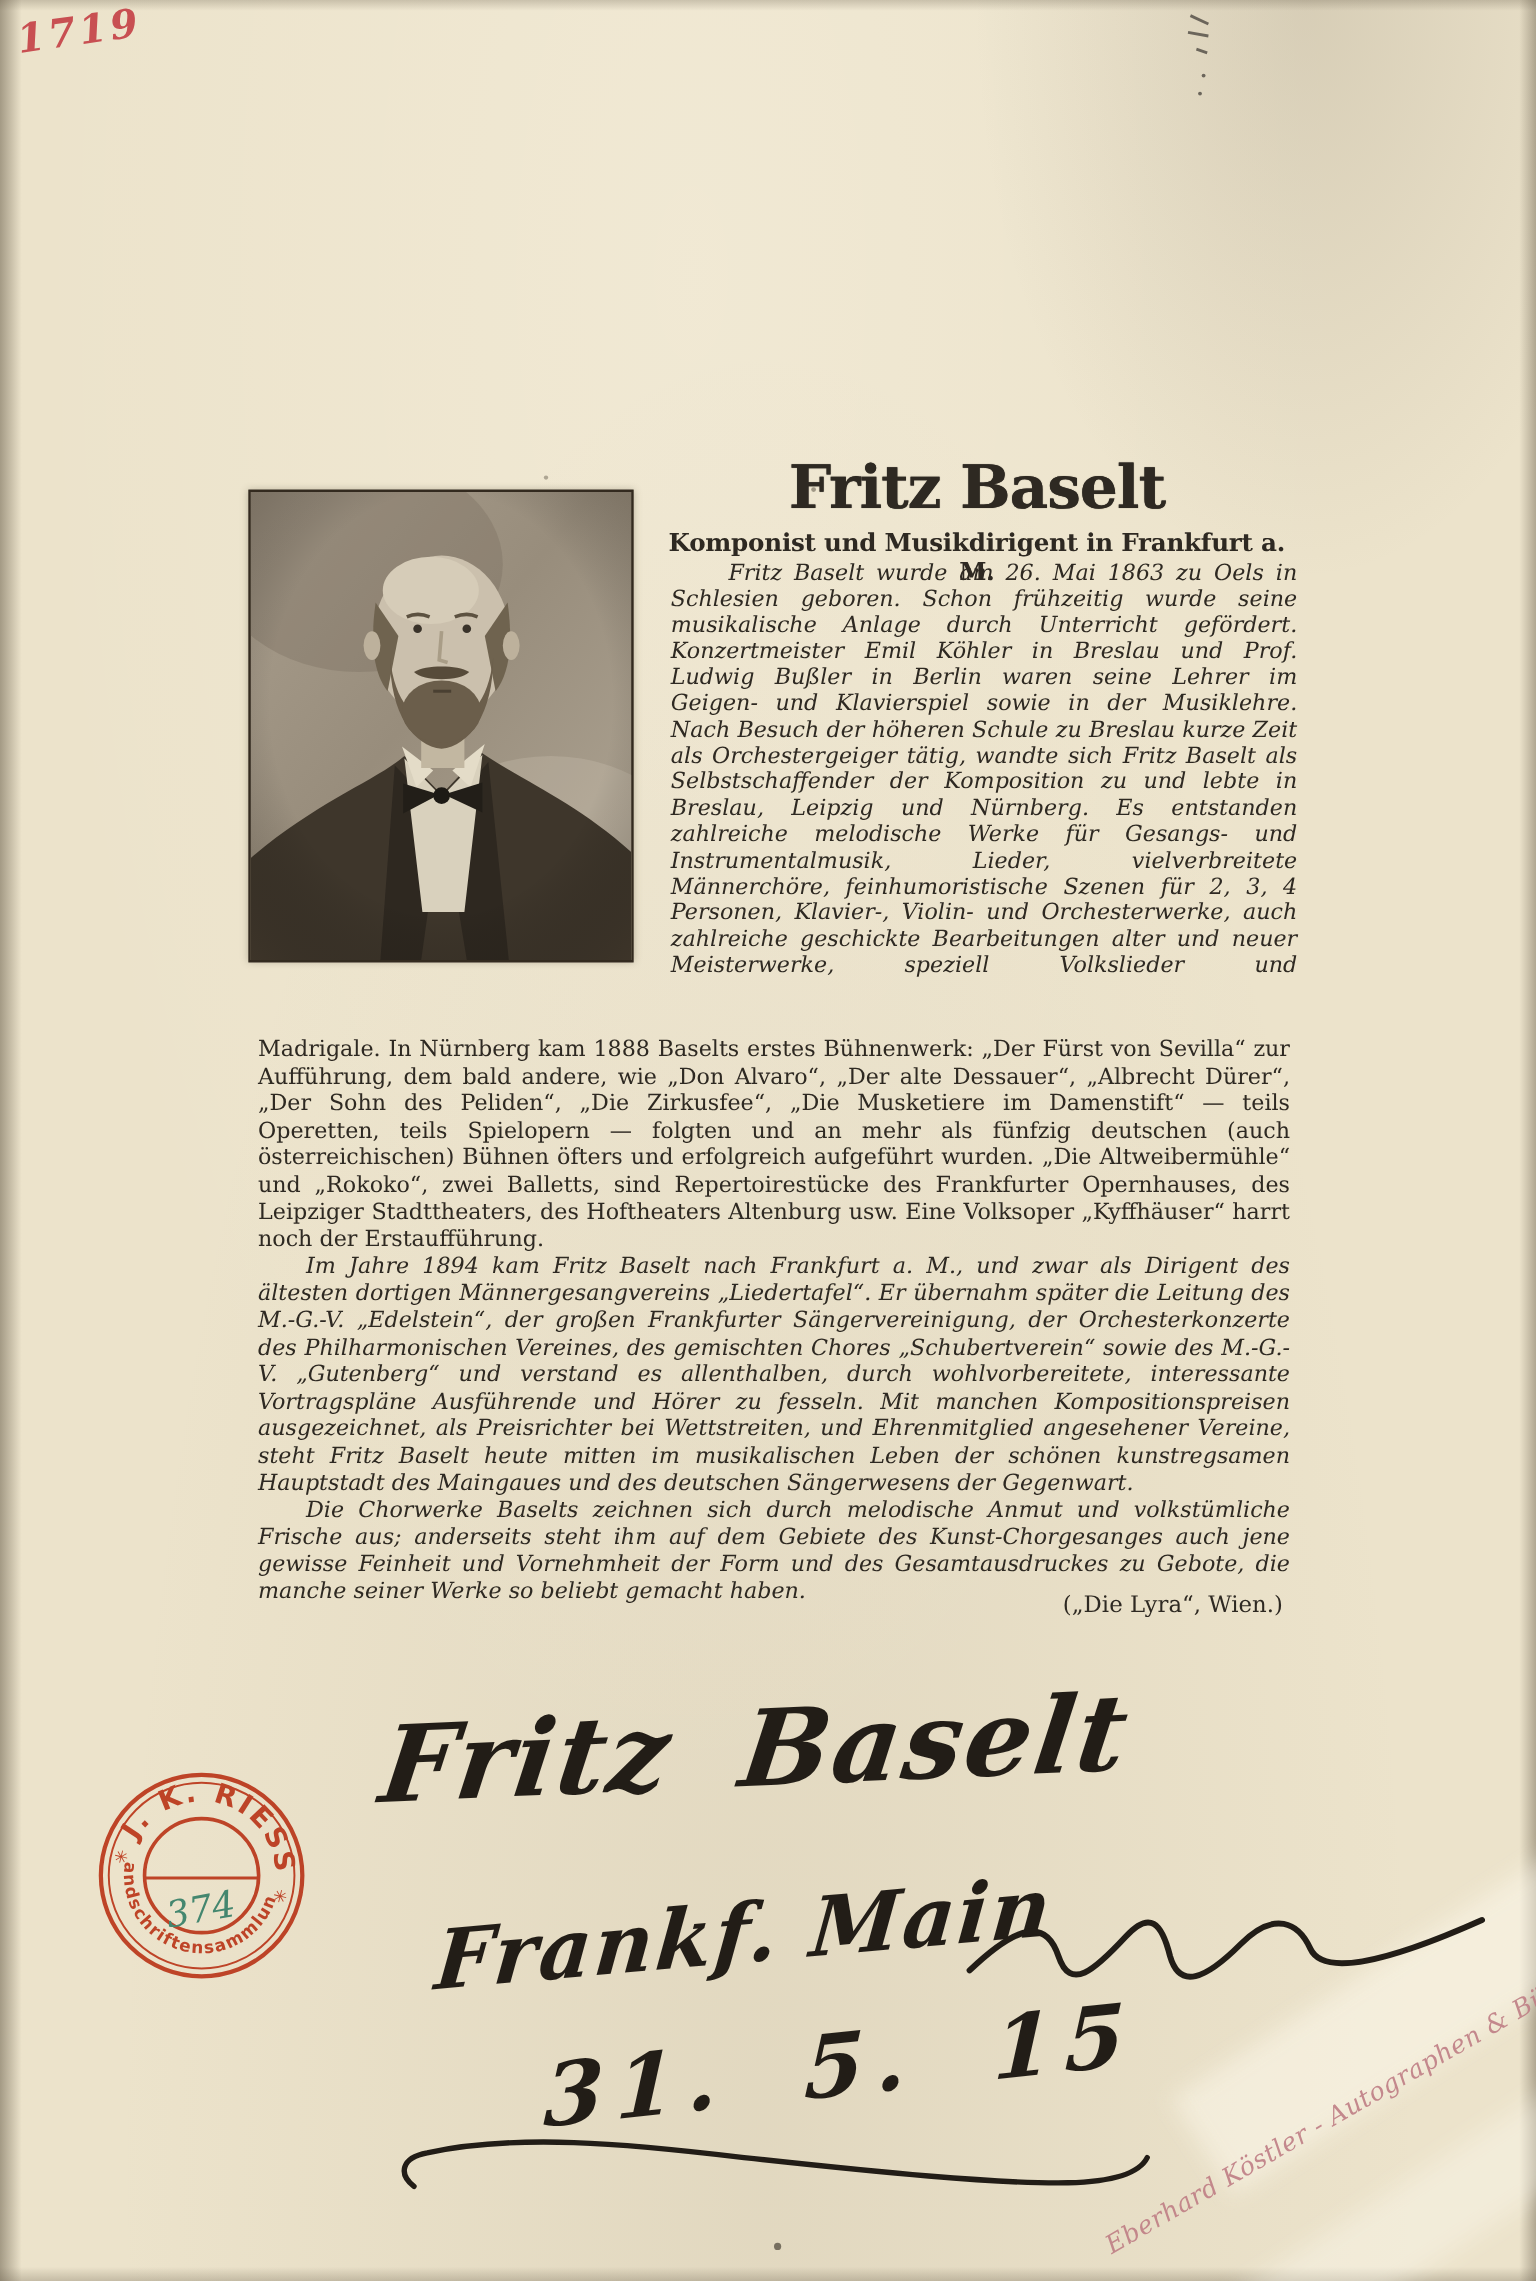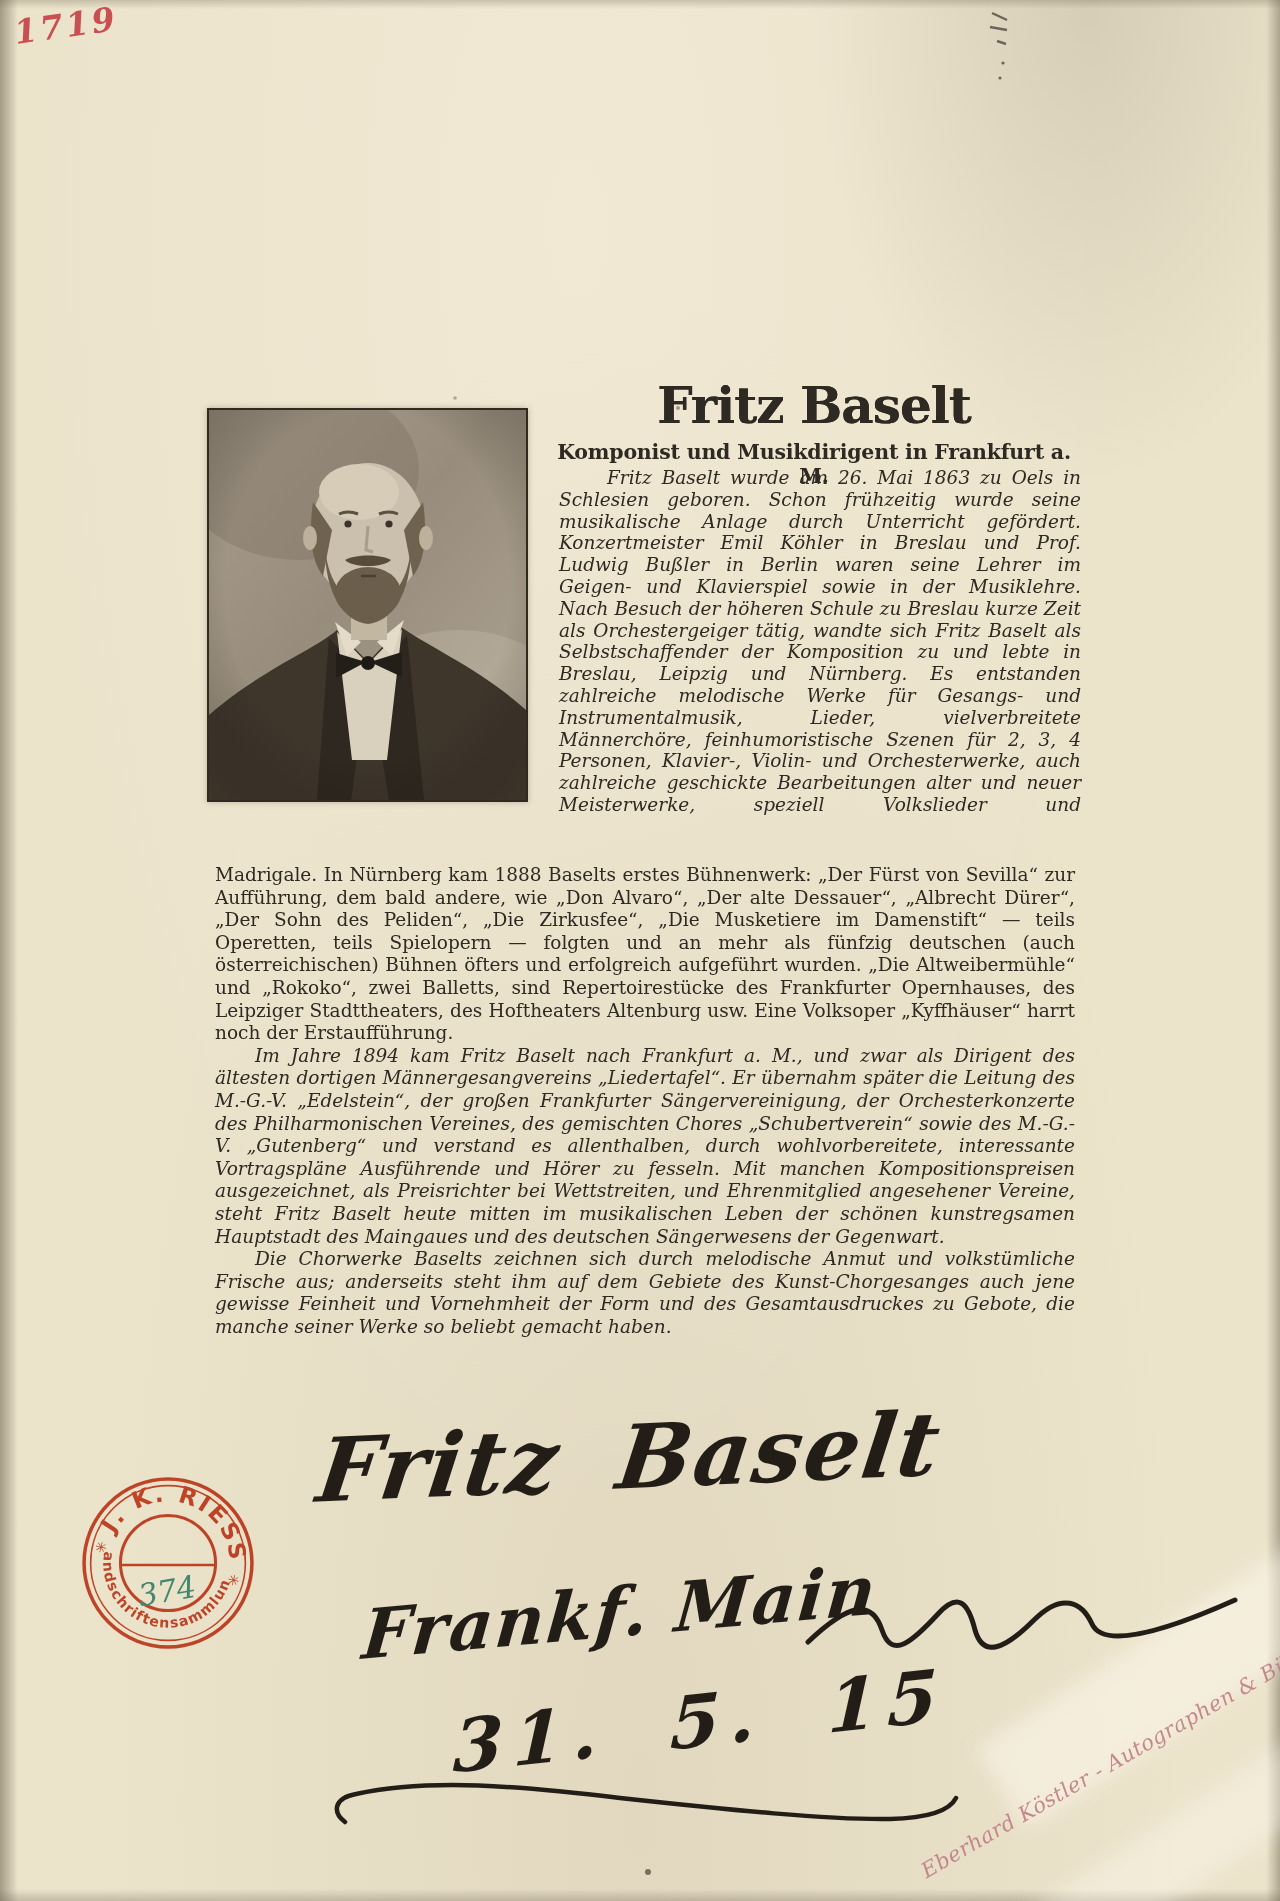--- a/index.html
+++ b/index.html
@@ -115,20 +115,21 @@
   </div>
 
   <div class="abs title">Fritz Baselt</div>
   <div class="abs subtitle">Komponist und Musikdirigent in Frankfurt a. M.</div>
   <div class="abs coltext">Fritz Baselt wurde am 26. Mai 1863 zu Oels in Schlesien geboren. Schon frühzeitig wurde seine musikalische Anlage durch Unterricht gefördert. Konzertmeister Emil Köhler in Breslau und Prof. Ludwig Bußler in Berlin waren seine Lehrer im Geigen- und Klavierspiel sowie in der Musiklehre. Nach Besuch der höheren Schule zu Breslau kurze Zeit als Orchestergeiger tätig, wandte sich Fritz Baselt als Selbstschaffender der Komposition zu und lebte in Breslau, Leipzig und Nürnberg. Es entstanden zahlreiche melodische Werke für Gesangs- und Instrumentalmusik, Lieder, vielverbreitete Männerchöre, feinhumoristische Szenen für 2, 3, 4 Personen, Klavier-, Violin- und Orchesterwerke, auch zahlreiche geschickte Bearbeitungen alter und neuer Meisterwerke, speziell Volkslieder und</div>
   <div class="abs fulltext">
     <p>Madrigale. In Nürnberg kam 1888 Baselts erstes Bühnenwerk: „Der Fürst von Sevilla“ zur Aufführung, dem bald andere, wie „Don Alvaro“, „Der alte Dessauer“, „Albrecht Dürer“, „Der Sohn des Peliden“, „Die Zirkusfee“, „Die Musketiere im Damenstift“ — teils Operetten, teils Spielopern — folgten und an mehr als fünfzig deutschen (auch österreichischen) Bühnen öfters und erfolgreich aufgeführt wurden. „Die Altweibermühle“ und „Rokoko“, zwei Balletts, sind Repertoirestücke des Frankfurter Opernhauses, des Leipziger Stadttheaters, des Hoftheaters Altenburg usw. Eine Volksoper „Kyffhäuser“ harrt noch der Erstaufführung.</p>
     <p class="ind">Im Jahre 1894 kam Fritz Baselt nach Frankfurt a. M., und zwar als Dirigent des ältesten dortigen Männergesangvereins „Liedertafel“. Er übernahm später die Leitung des M.-G.-V. „Edelstein“, der großen Frankfurter Sängervereinigung, der Orchesterkonzerte des Philharmonischen Vereines, des gemischten Chores „Schubertverein“ sowie des M.-G.-V. „Gutenberg“ und verstand es allenthalben, durch wohlvorbereitete, interessante Vortragspläne Ausführende und Hörer zu fesseln. Mit manchen Kompositionspreisen ausgezeichnet, als Preisrichter bei Wettstreiten, und Ehrenmitglied angesehener Vereine, steht Fritz Baselt heute mitten im musikalischen Leben der schönen kunstregsamen Hauptstadt des Maingaues und des deutschen Sängerwesens der Gegenwart.</p>
     <p class="ind">Die Chorwerke Baselts zeichnen sich durch melodische Anmut und volkstümliche Frische aus; anderseits steht ihm auf dem Gebiete des Kunst-Chorgesanges auch jene gewisse Feinheit und Vornehmheit der Form und des Gesamtausdruckes zu Gebote, die manche seiner Werke so beliebt gemacht haben.</p>
   </div>
+  <div class="abs attribution">(„Die Lyra“, Wien.)</div>
 
   <svg class="abs stamp" viewBox="0 0 176 176">
     <circle cx="88" cy="88" r="83" fill="none" stroke-width="3.5" stroke="#cc4226"></circle>
     <circle cx="88" cy="88" r="76.5" fill="none" stroke-width="1.6" stroke="#cc4226"></circle>
     <circle cx="88" cy="88" r="47" fill="none" stroke-width="3" stroke="#cc4226"></circle>
     <line x1="42" y1="90" x2="134" y2="90" stroke-width="2.4" stroke="#cc4226"></line>
     <g transform="rotate(14 88 88)">
       <defs>
         <path id="arcTop" d="M 27,88 A 61,61 0 0 1 149,88"></path>
         <path id="arcBot" d="M 24,88 A 64,64 0 0 0 152,88"></path>

